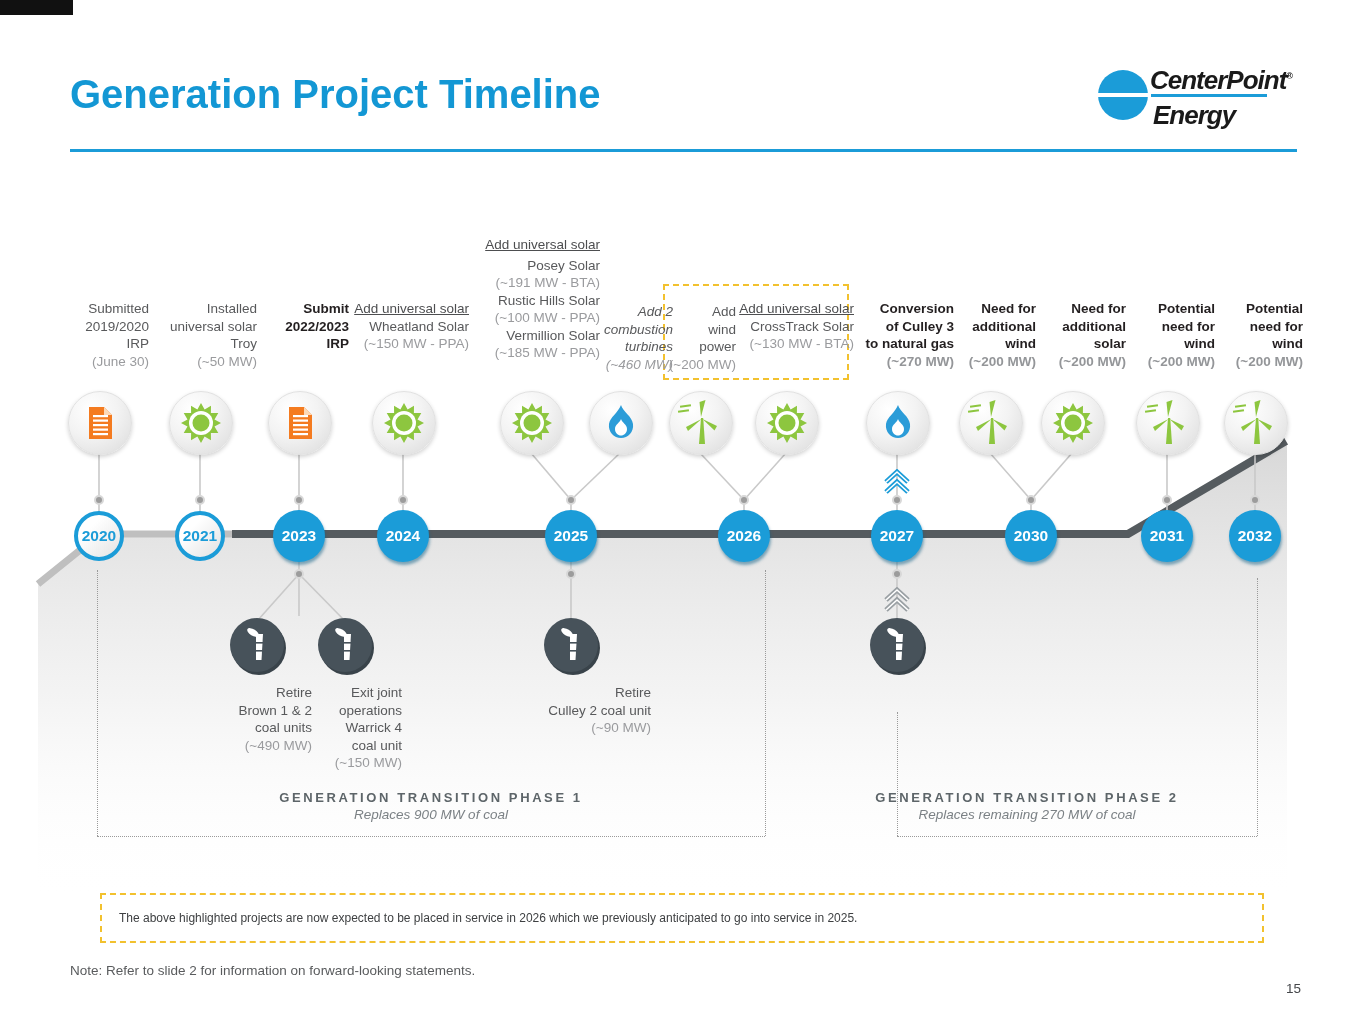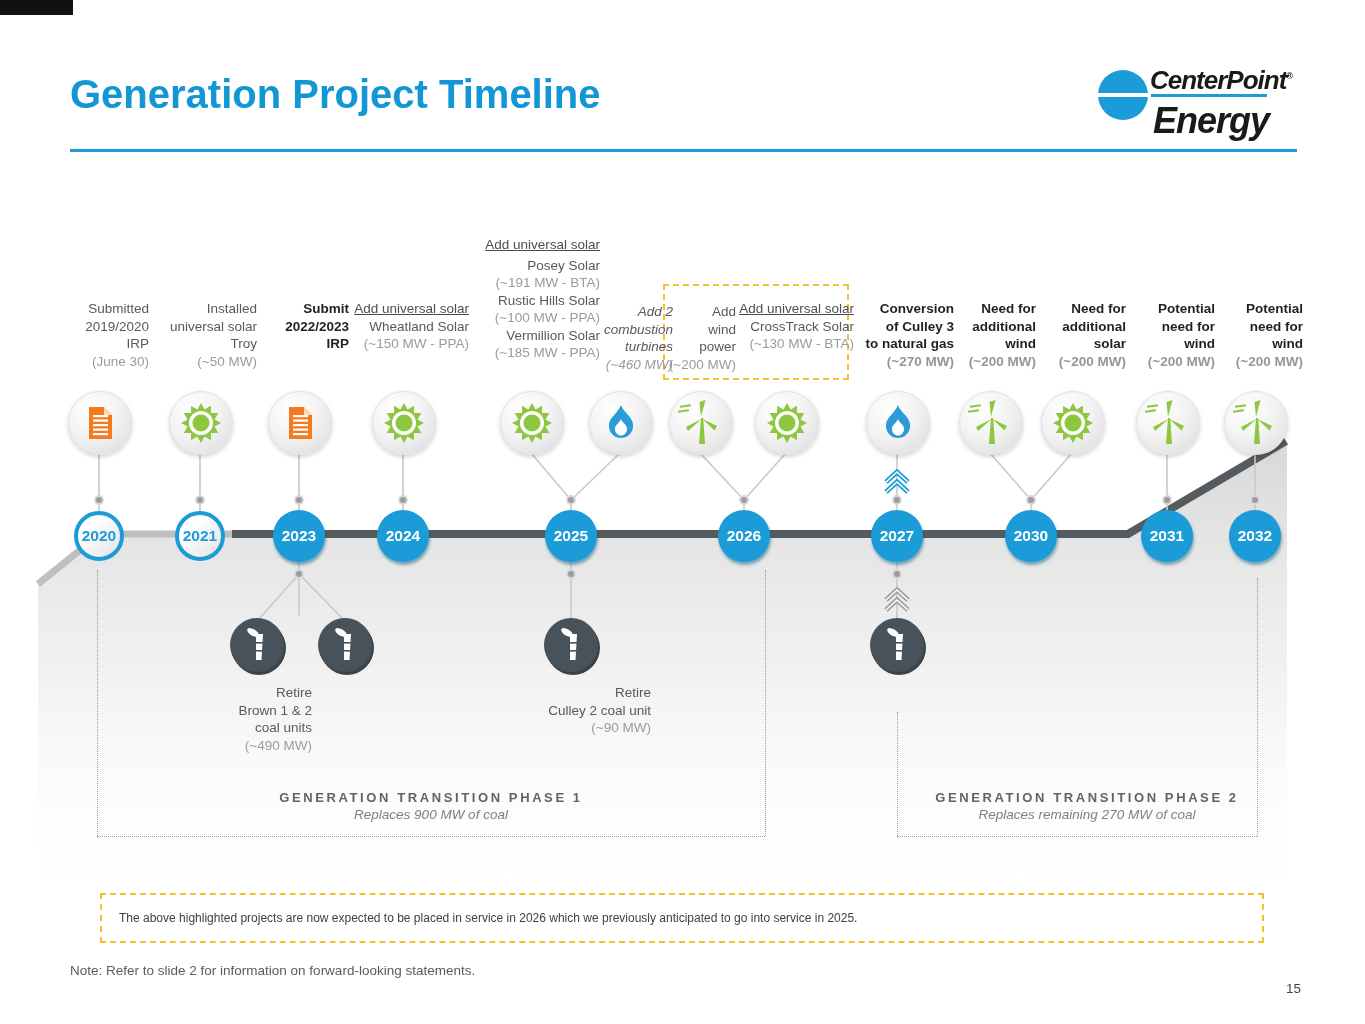--- a/index.html
+++ b/index.html
@@ -12,21 +12,21 @@
               color:#1397d4;letter-spacing:0px;}
   .title-rule{position:absolute;left:70px;top:149px;width:1227px;height:3px;background:#1b9cd8;}
 
   
   .logo{position:absolute;left:1093px;top:63px;width:215px;height:78px;text-align:right;}
   .logo-circle{position:absolute;left:5px;top:7px;width:50px;height:50px;border-radius:50%;background:#1b9cd8;}
   .logo-stripe-white{position:absolute;left:2px;top:30px;width:56px;height:4px;background:#ffffff;}
   .logo-stripe-blue{position:absolute;left:58px;top:31px;width:116px;height:2.5px;background:#1b9cd8;}
   .logo-text1{position:absolute;left:57px;top:2px;font-size:26px;font-weight:bold;font-style:italic;color:#1a1a1a;letter-spacing:-1px;}
   .logo-reg{font-size:9px;vertical-align:super;font-style:normal;}
-  .logo-text2{position:absolute;left:60px;top:37px;font-size:36px;font-weight:bold;font-style:italic;color:#1a1a1a;letter-spacing:-1px;}
+  .logo-text2{position:absolute;left:60px;top:37px;font-size:26px;font-weight:bold;font-style:italic;color:#1a1a1a;letter-spacing:-1px;}
 
   
   .lbl{position:absolute;text-align:right;font-size:13.5px;line-height:17.5px;
        color:#58595b;z-index:6;}
   .lbl .main{white-space:pre-line;display:block;}
   .lbl .sub{display:block;color:#9a9b9e;}
   .lbl.bold{font-weight:bold;color:#231f20;}
   .lbl.bold .sub{color:#949699;}
   .head{display:block;text-decoration:underline;color:#4d4e50;}
 
@@ -192,21 +192,21 @@
   <div class="pline v" style="left:765px;top:570px;height:266px;"></div>
   <div class="pline h" style="left:97px;top:836px;width:668px;"></div>
   <div class="pline v" style="left:897px;top:712px;height:124px;"></div>
   <div class="pline v" style="left:1257px;top:578px;height:258px;"></div>
   <div class="pline h" style="left:897px;top:836px;width:360px;"></div>
 
   <div class="phase-lbl" style="left:181px;top:790px;width:500px;">
     <span class="pt">GENERATION TRANSITION PHASE 1</span>
     <span class="ps">Replaces 900 MW of coal</span>
   </div>
-  <div class="phase-lbl" style="left:887px;top:790px;width:400px;">
+  <div class="phase-lbl" style="left:827px;top:790px;width:400px;">
     <span class="pt">GENERATION TRANSITION PHASE 2</span>
     <span class="ps">Replaces remaining 270 MW of coal</span>
   </div>
 
   <div class="ybox" style="left:663px;top:284px;width:182px;height:92px;"></div>
 
   <div class="lbl" style="left:49px;top:300px;width:100px;">
     <span class="main">Submitted
 2019/2020
 IRP</span>
@@ -397,20 +397,27 @@
         <use href="#ic-stack"></use>
       </svg>
     </div>
 
   <div class="lbl" style="left:202px;top:684px;width:110px;">
     <span class="main">Retire
 Brown 1 &amp; 2
 coal units</span>
     <span class="sub">(~490 MW)</span>
   </div>
+  <div class="lbl" style="left:290px;top:684px;width:112px;">
+    <span class="main">Exit joint
+operations
+Warrick 4
+coal unit</span>
+    <span class="sub">(~150 MW)</span>
+  </div>
   <div class="lbl" style="left:491px;top:684px;width:160px;">
     <span class="main">Retire
 Culley 2 coal unit</span>
     <span class="sub">(~90 MW)</span>
   </div>
 
   <div class="note-box">
     <span>The above highlighted projects are now expected to be placed in service in 2026 which we previously anticipated to go into service in 2025.</span>
   </div>
 

